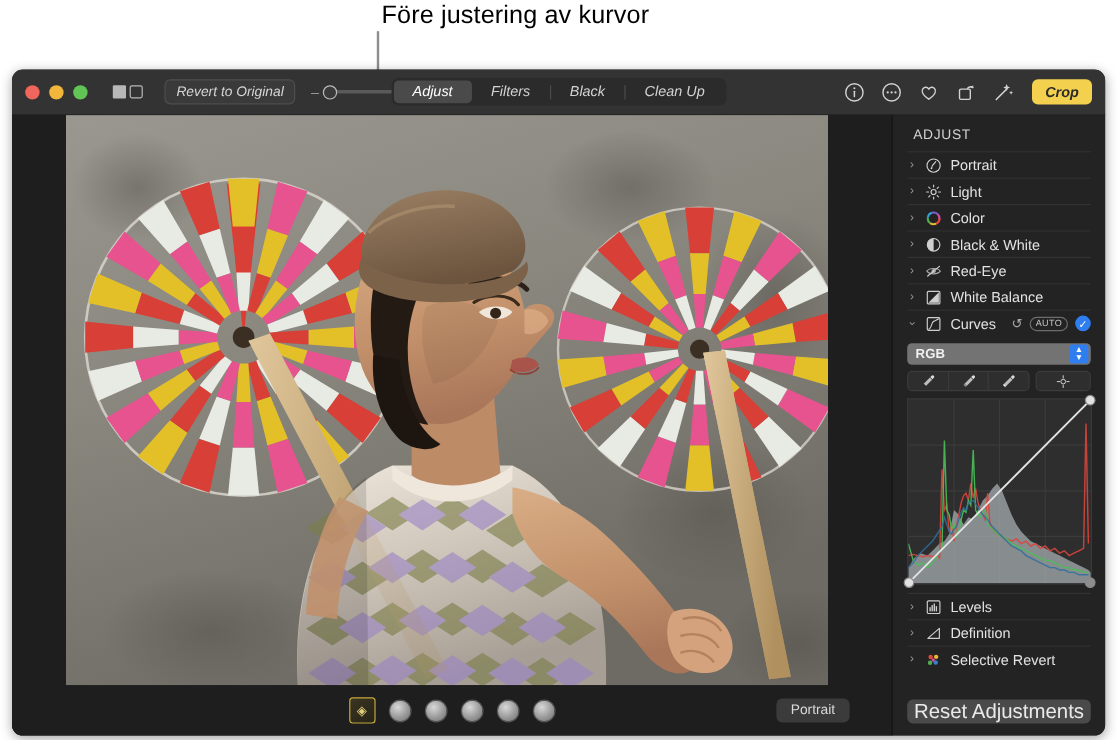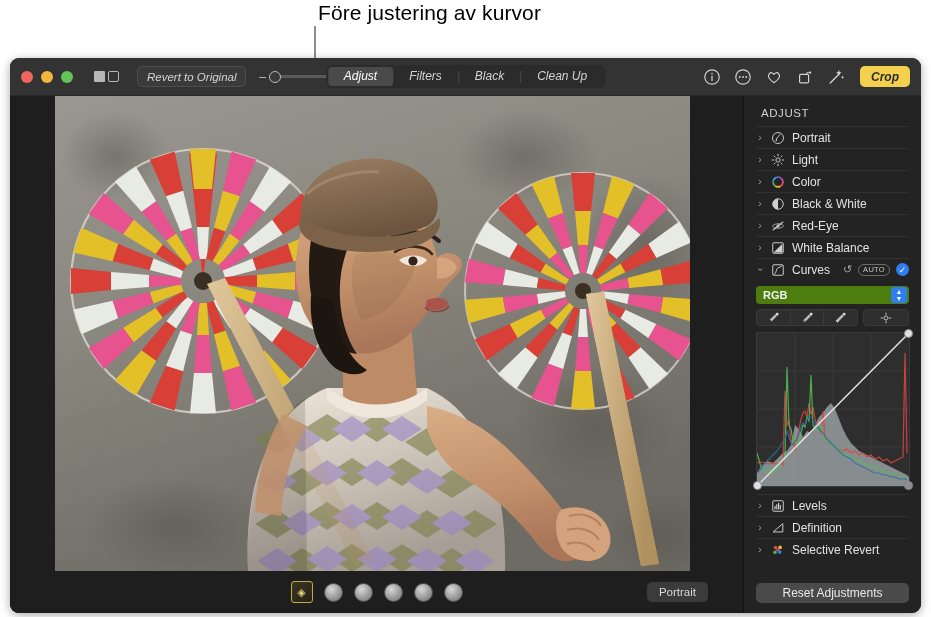--- a/index.html
+++ b/index.html
@@ -163,21 +163,21 @@
     letter-spacing:0.3px;
   }
   .blue-check {
     width:13px; height:13px; border-radius:50%;
     background:#2f7ef0; color:#fff; font-size:9px;
     display:flex; align-items:center; justify-content:center;
   }
 
   .rgb-select {
     margin: 6px 0 0 0; height: 18px;
-    background:#4d7c0f; border-radius:4px;
+    background:#737373; border-radius:4px;
     display:flex; align-items:center; position:relative;
     padding-left: 7px; font-size:11px; color:#f0f0f0; font-weight:bold;text-align:right;
   }
   .rgb-stepper {
     position:absolute; right:2px; top:1px;
     width:16px; height:16px; border-radius:3px;
     background:#2f7ef0; color:#fff; font-size:7px; line-height:7px;
     display:flex; flex-direction:column; align-items:center; justify-content:center;
   }
 
@@ -207,21 +207,21 @@
     background:#e2e2e2; border:1px solid #8a8a8a;
   }
   .curve-handle.bl { left:-4px; bottom:-4px; }
   .curve-handle.tr { right:-4px; top:-4px; }
   .curve-handle.br { right:-4px; bottom:-4px; background:#8d8d8d; }
 
   .reset-btn {
     position:absolute; left: 12px; right: 12px; bottom: 10px;
     height: 20px; background:#4a4a4a; border-radius:5px;
     display:flex; align-items:center; justify-content:center;
-    font-size:12px; color:#eaeaea;
+    font-size:17px; color:#eaeaea;
   }
 </style>
 </head>
 <body>
 
 <div class="page">
 
   <div class="callout-text">Före justering av kurvor</div>
   <div class="callout-line"></div>
 

